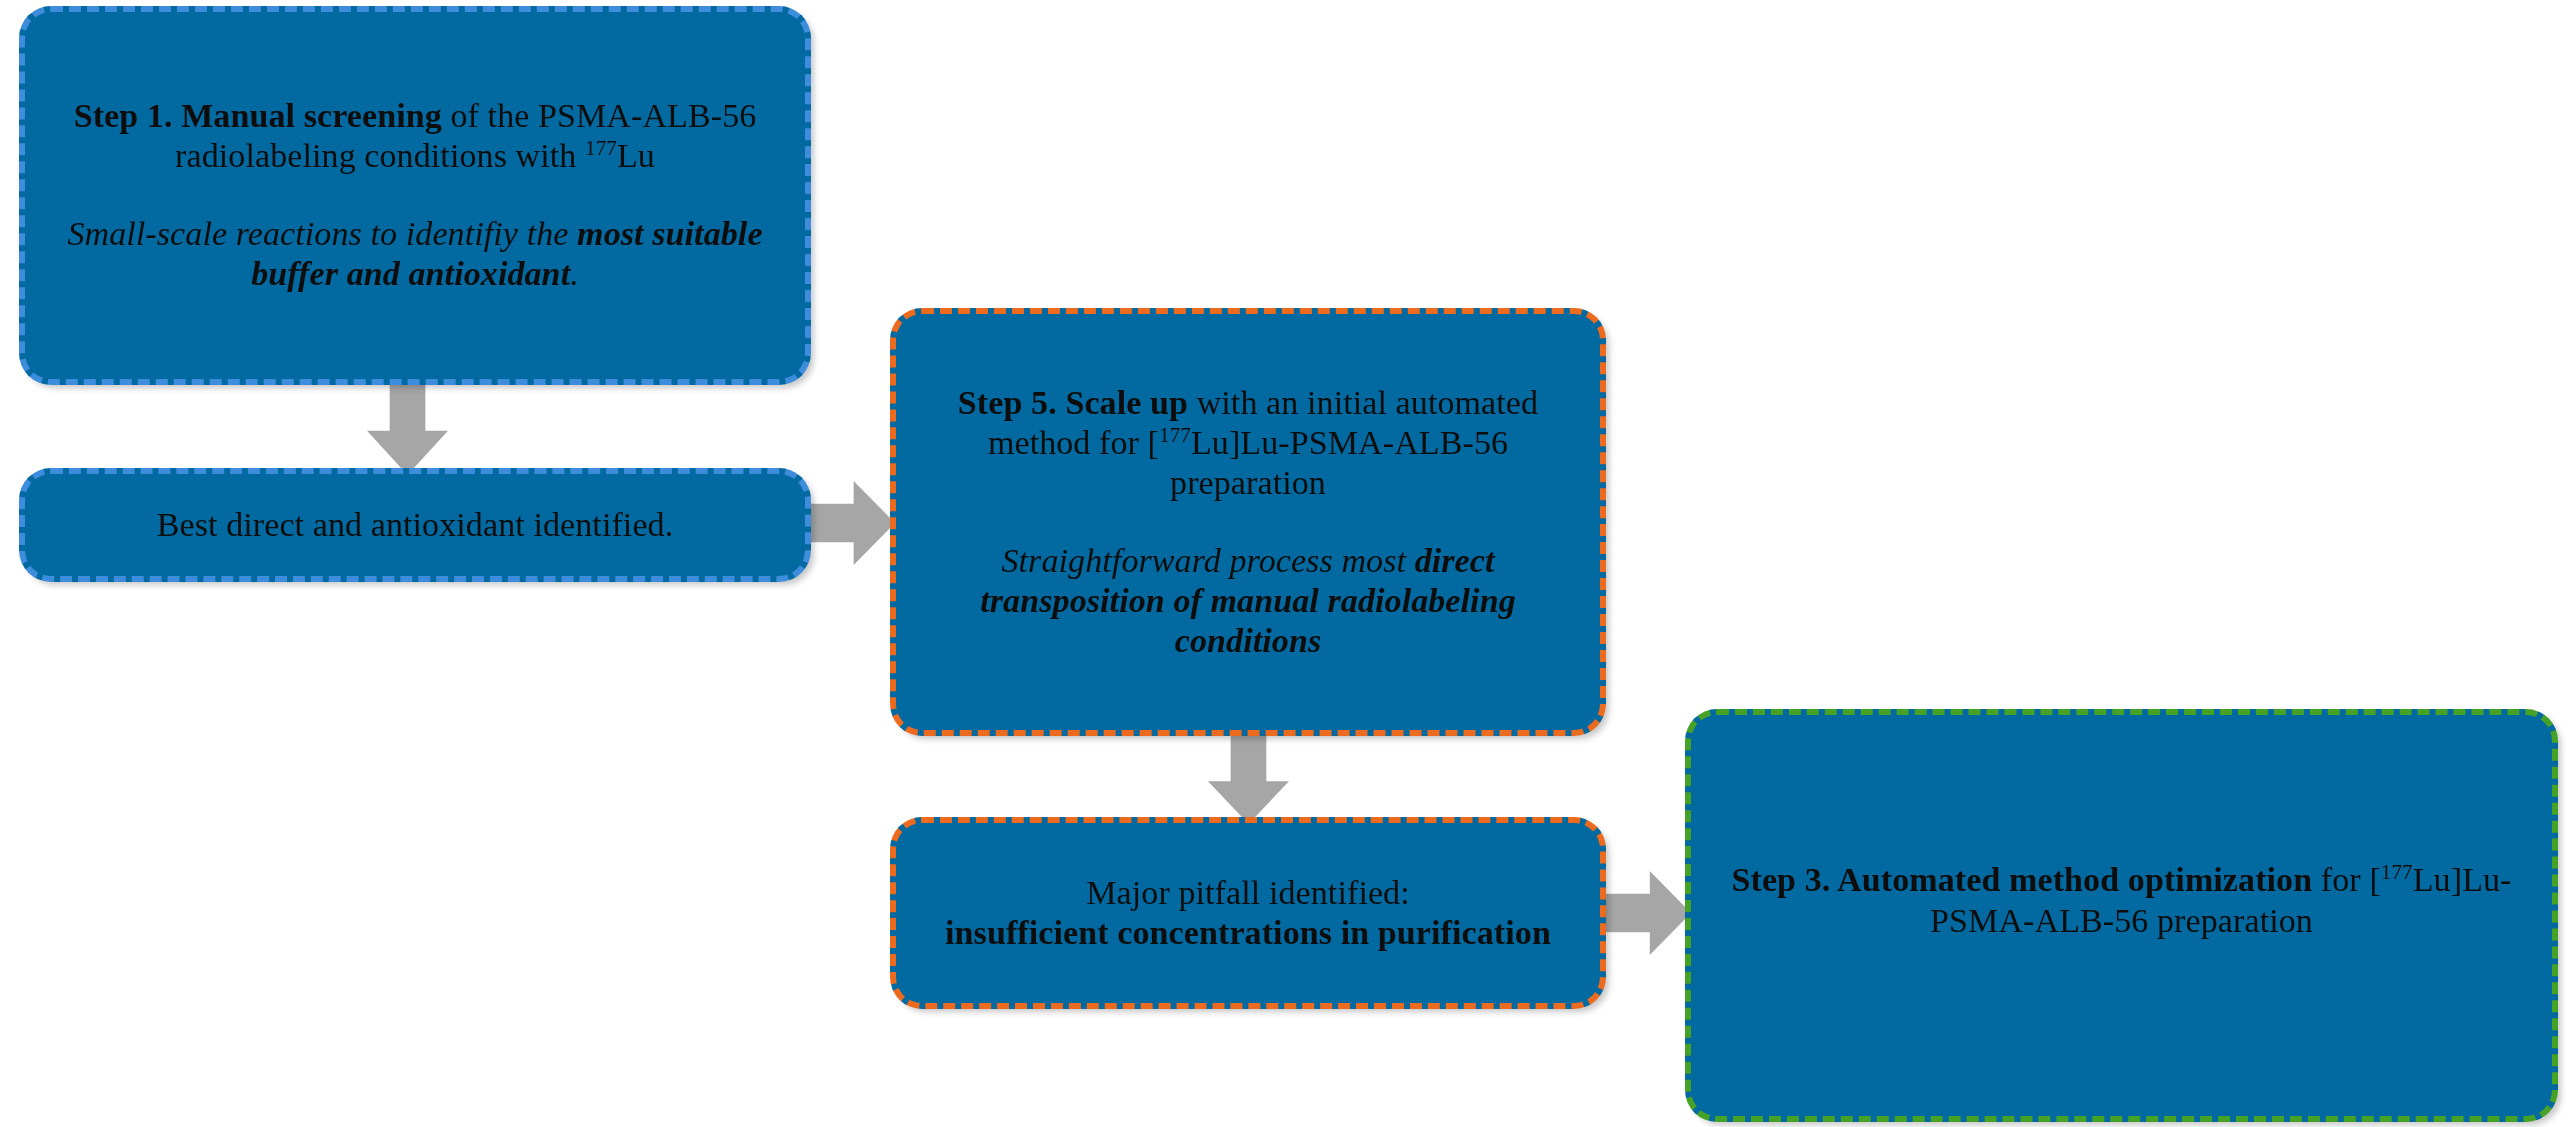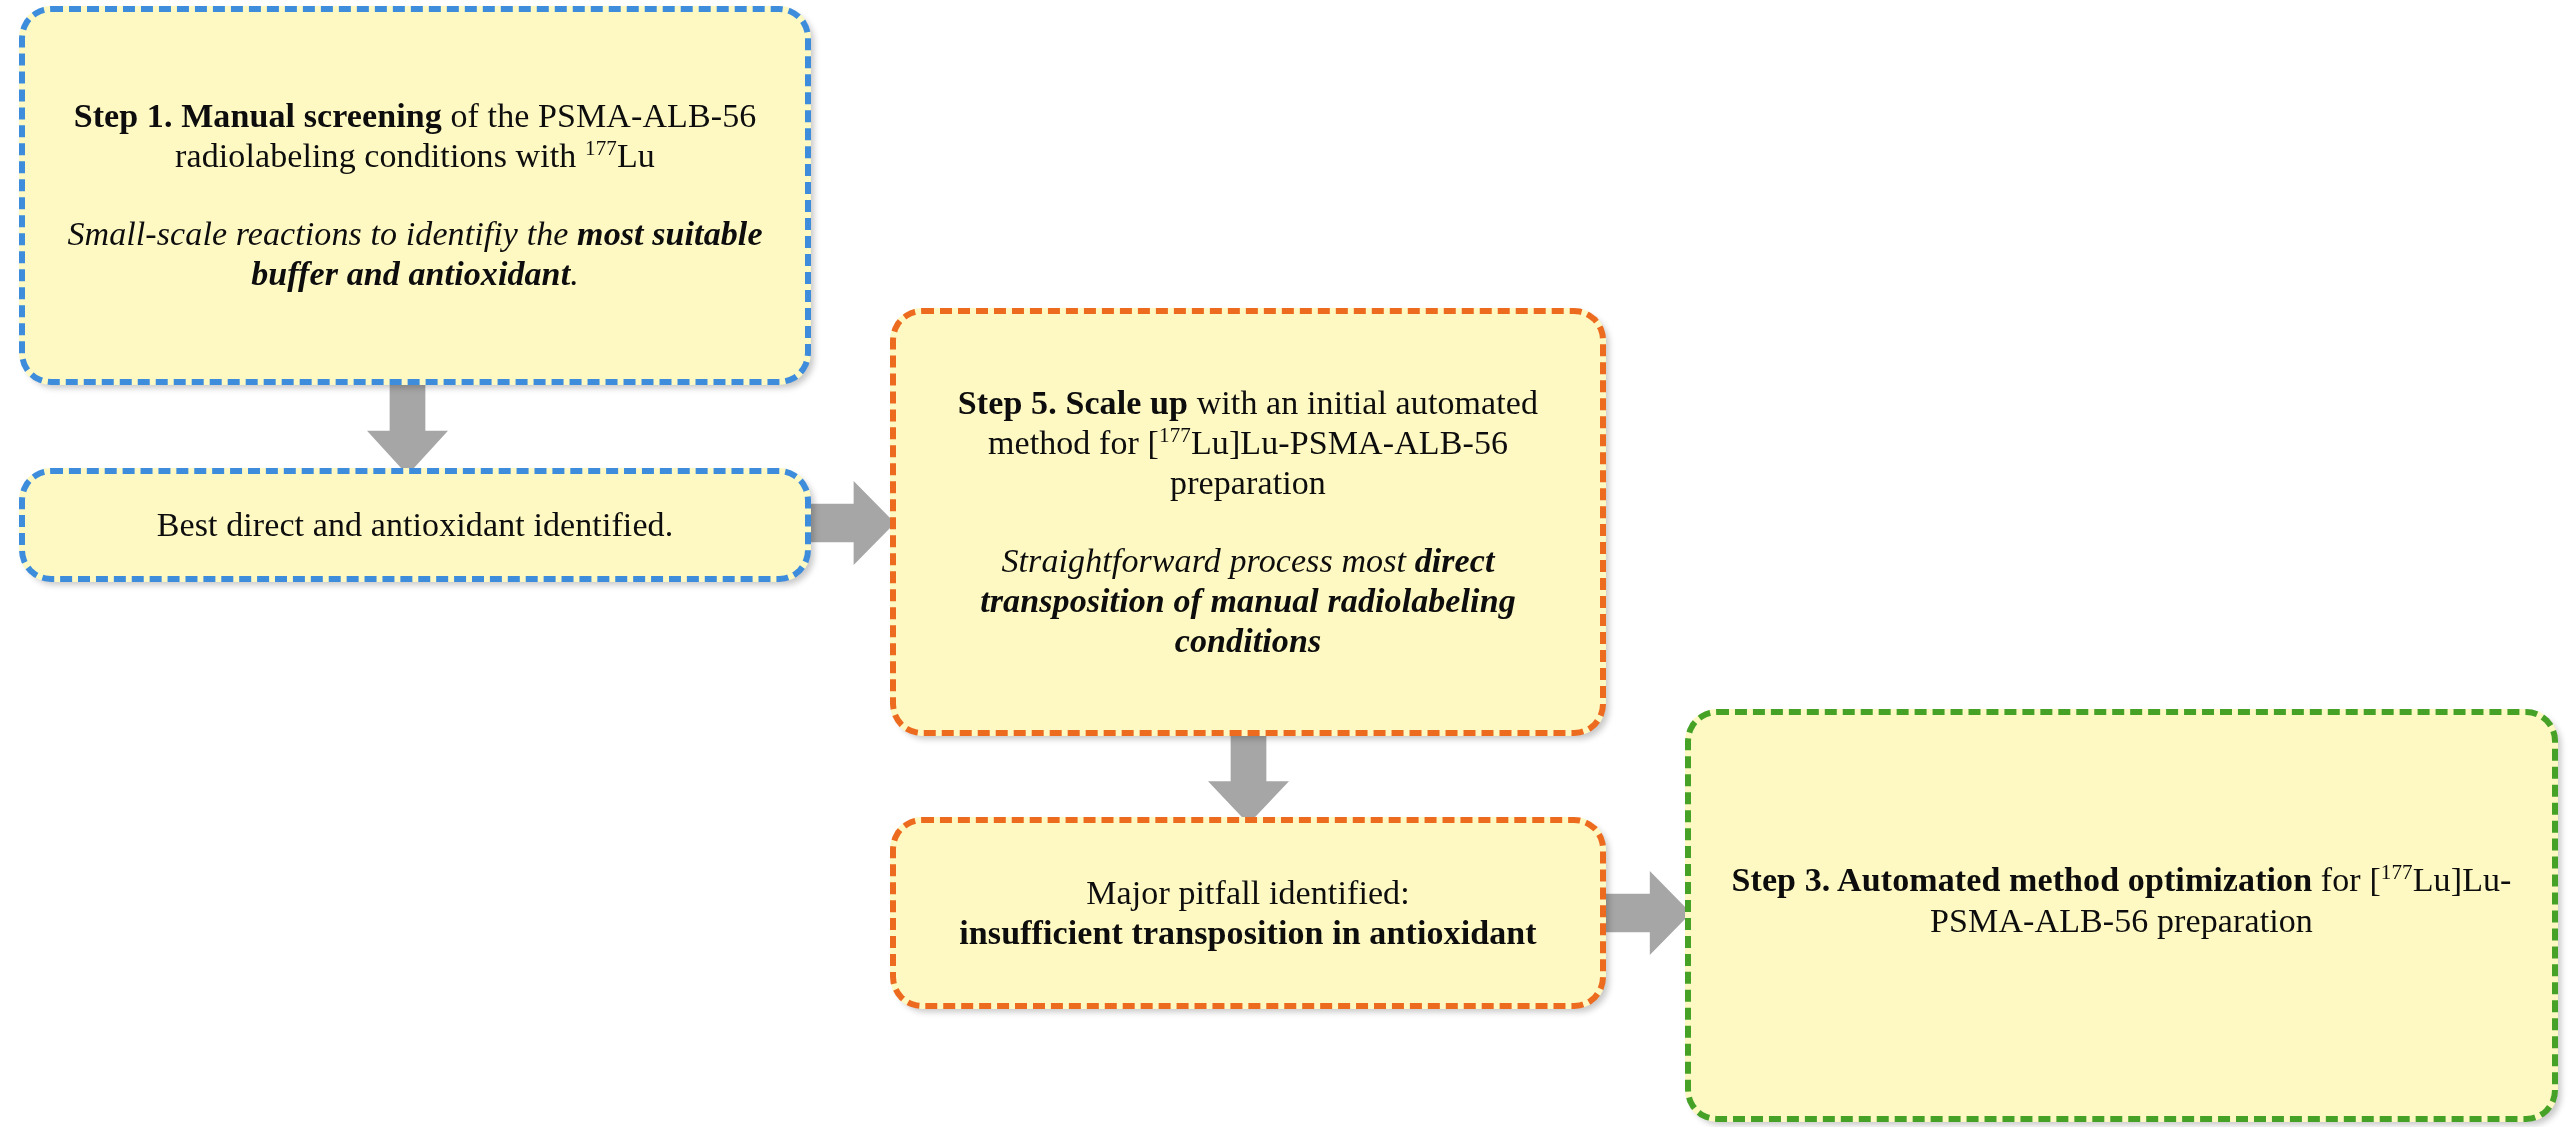--- a/index.html
+++ b/index.html
@@ -9,21 +9,21 @@
     font-family:"Liberation Serif","DejaVu Serif",serif;
     color:#0d0d0d;
     position:relative;
     overflow:hidden;
   }
   #stage{position:absolute;left:0;top:0;width:2576px;height:1128px;}
 
   .box{
     position:absolute;
     box-sizing:border-box;
-    background:#fef9c3;
+    background:#0369a1;
     border-style:dashed;
     border-radius:32px;
     display:flex;
     flex-direction:column;
     align-items:center;
     justify-content:center;
     text-align:center;
     box-shadow:4.8px 4.8px 6.2px -2.1px rgba(0,0,0,0.22);
     z-index:3;
   }
@@ -93,21 +93,21 @@
   </div>
 
   <div class="arrow" id="arrow-down-2">
     <svg viewBox="0 0 118 136" preserveAspectRatio="none" aria-hidden="true">
       <polygon class="shape" points="33,0 85,0 85,74 118,74 59,136 0,74 33,74"></polygon>
     </svg>
   </div>
 
   <div class="box orange" id="box-pitfall">
     <p class="ptxt">Major pitfall identified:</p>
-    <p class="ptxt"><b>insufficient transposition in antioxidant</b></p>
+    <p class="ptxt"><b>insufficient concentrations in purification</b></p>
   </div>
 
   <div class="arrow" id="arrow-right-2">
     <svg viewBox="0 0 134 122" preserveAspectRatio="none" aria-hidden="true">
       <polygon class="shape" points="0,33 74,33 74,0 134,61 74,122 74,89 0,89"></polygon>
     </svg>
   </div>
 
   <div class="box green" id="box-step3">
     <p class="ptxt"><b>Step 3. Automated method optimization</b><span> for [</span><sup>177</sup><span>Lu]Lu-PSMA-ALB-56 preparation</span></p>

